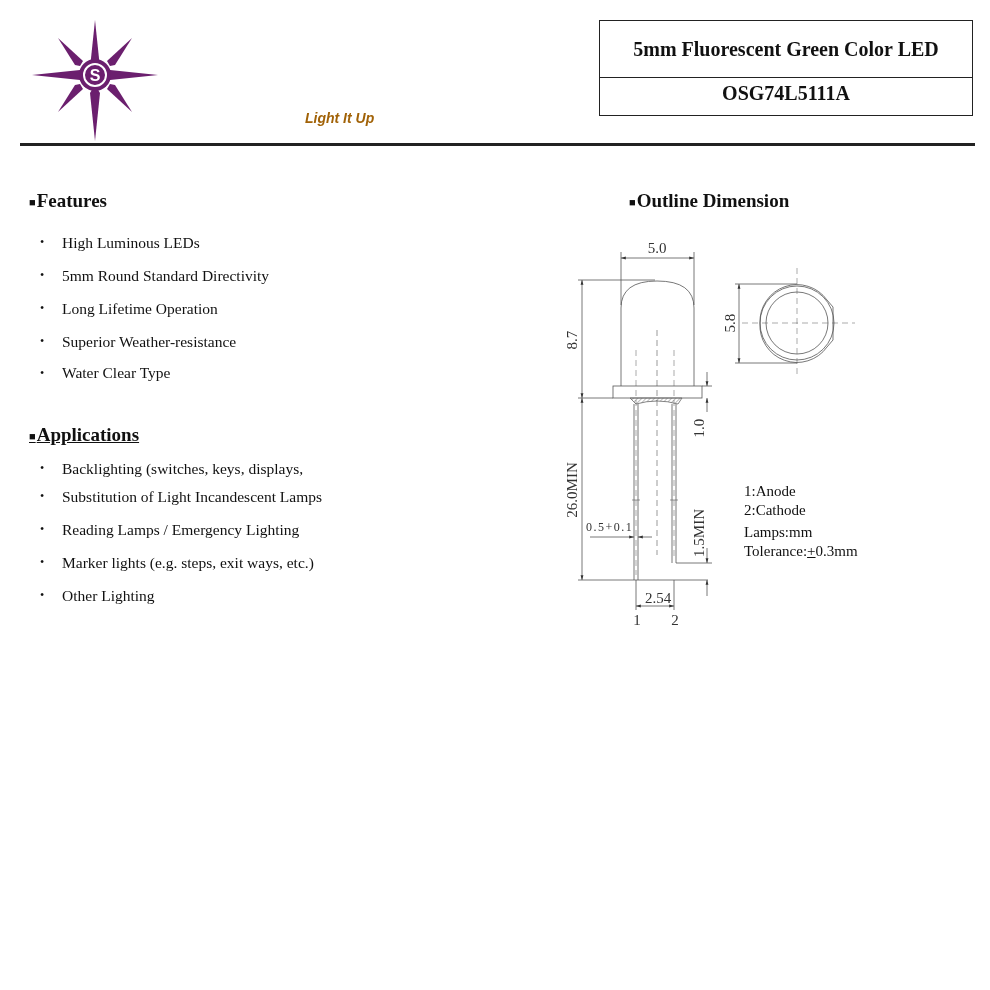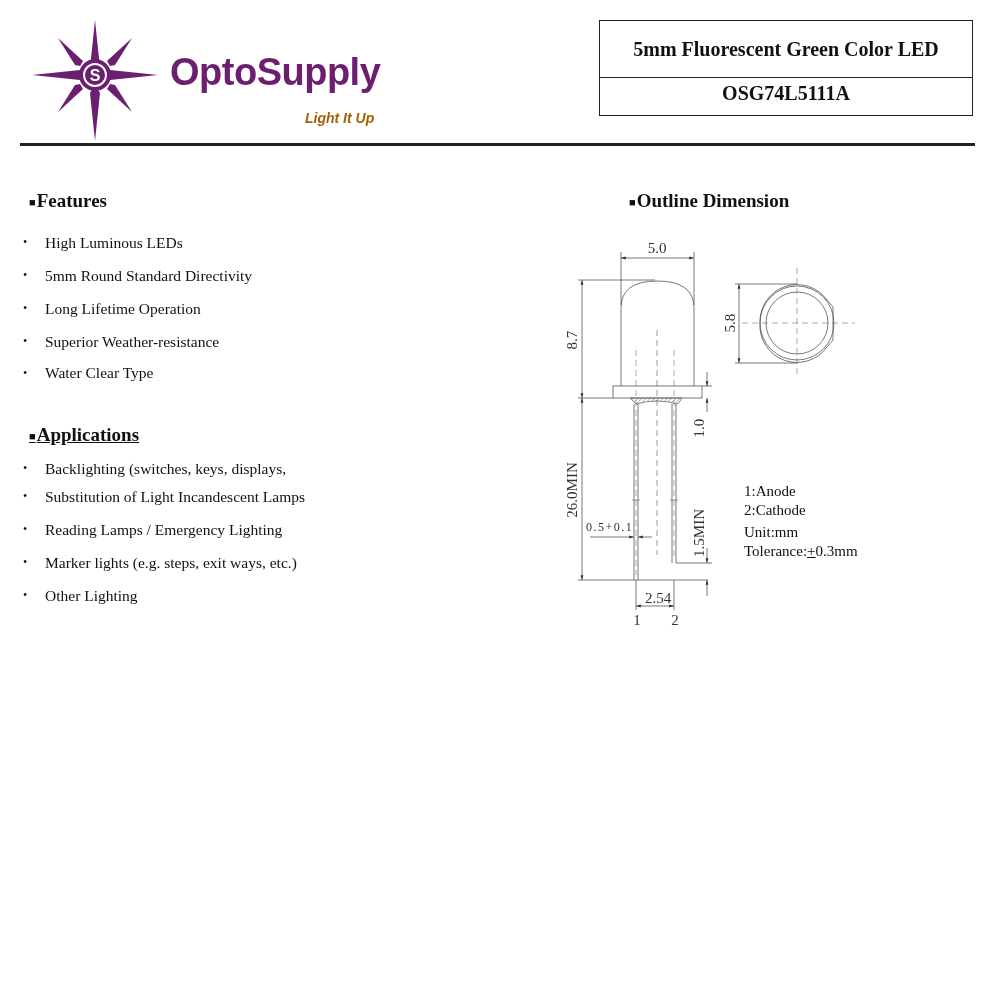--- a/index.html
+++ b/index.html
@@ -21,21 +21,21 @@
                   display: flex; align-items: center; justify-content: center;
                   font-weight: bold; font-size: 20px; }
     .title-row2 { height: 38px; display: flex; align-items: flex-end; justify-content: center;
                   font-weight: bold; font-size: 20px; padding-bottom: 11px; box-sizing: border-box; }
 
     .rule { position: absolute; left: 20px; top: 143px; width: 955px; height: 3px; background: #222; }
 
     .section-title { position: absolute; font-weight: bold; font-size: 19px; }
     .section-title .sq { font-size: 11px; vertical-align: 1px; margin-right: 1px; }
 
-    .list { position: absolute; left: 23px; margin: 0; padding: 0; list-style: none; font-size: 15.5px; }
+    .list { position: absolute; left: 40px; margin: 0; padding: 0; list-style: none; font-size: 15.5px; }
     .list li { position: relative; padding-left: 22px; }
     .list li::before { content: "\2022"; position: absolute; left: 0; top: 0; font-size: 12px; line-height: inherit; }
     .list .cont { display: block; font-family: Liberation Serif, serif; }
 
     .drawing { position: absolute; left: 560px; top: 230px; width: 320px; height: 400px; }
     .note { position: absolute; left: 744px; top: 482px; font-size: 15px; line-height: 19px; }
     .note div { white-space: nowrap; }
     .uline { text-decoration: underline; }
   </style>
 </head>
@@ -52,21 +52,20 @@
 
       <polygon points="28,20 53,43 50,48 45,47"></polygon>
       <polygon points="102,20 85,47 80,48 77,43"></polygon>
       <polygon points="28,94 45,67 50,66 53,71"></polygon>
       <polygon points="102,94 77,71 80,66 85,67"></polygon>
       <circle cx="65" cy="57" r="16"></circle>
     </g>
     <circle cx="65" cy="57" r="11" fill="none" stroke="#ffffff" stroke-width="2"></circle>
     <text x="65" y="63" text-anchor="middle" font-family="Liberation Sans, sans-serif" font-weight="bold" font-size="16" fill="#ffffff">S</text>
   </svg>
-  <div class="brand">OptoSupply</div>
   <div class="tagline">Light It Up</div>
 </div>
 
 <div class="title-box">
   <div class="title-row1">5mm Fluorescent Green Color LED</div>
   <div class="title-row2">OSG74L5111A</div>
 </div>
 
 <div class="rule"></div>
 
@@ -167,15 +166,15 @@
     <text x="586" y="531" font-size="12" letter-spacing="1.5">0.5+0.1</text>
     <text x="658" y="603" text-anchor="middle">2.54</text>
     <text x="637" y="625" text-anchor="middle">1</text>
     <text x="675" y="625" text-anchor="middle">2</text>
   </g>
 </svg>
 
 <div class="note">
   <div>1:Anode</div>
   <div>2:Cathode</div>
-  <div style="margin-top:3px;">Unit:mm</div>
+  <div style="margin-top:3px;">Lamps:mm</div>
   <div><span>Tolerance:</span><span class="uline">+</span><span>0.3mm</span></div>
 </div>
 
 </body></html>

